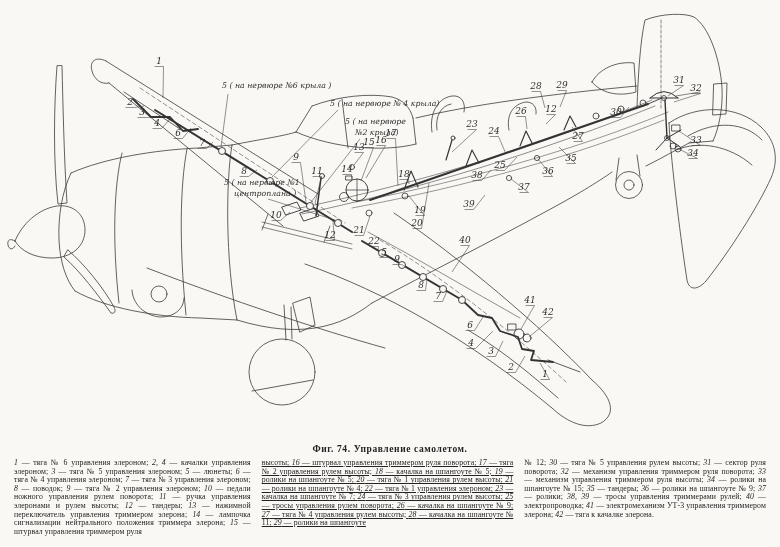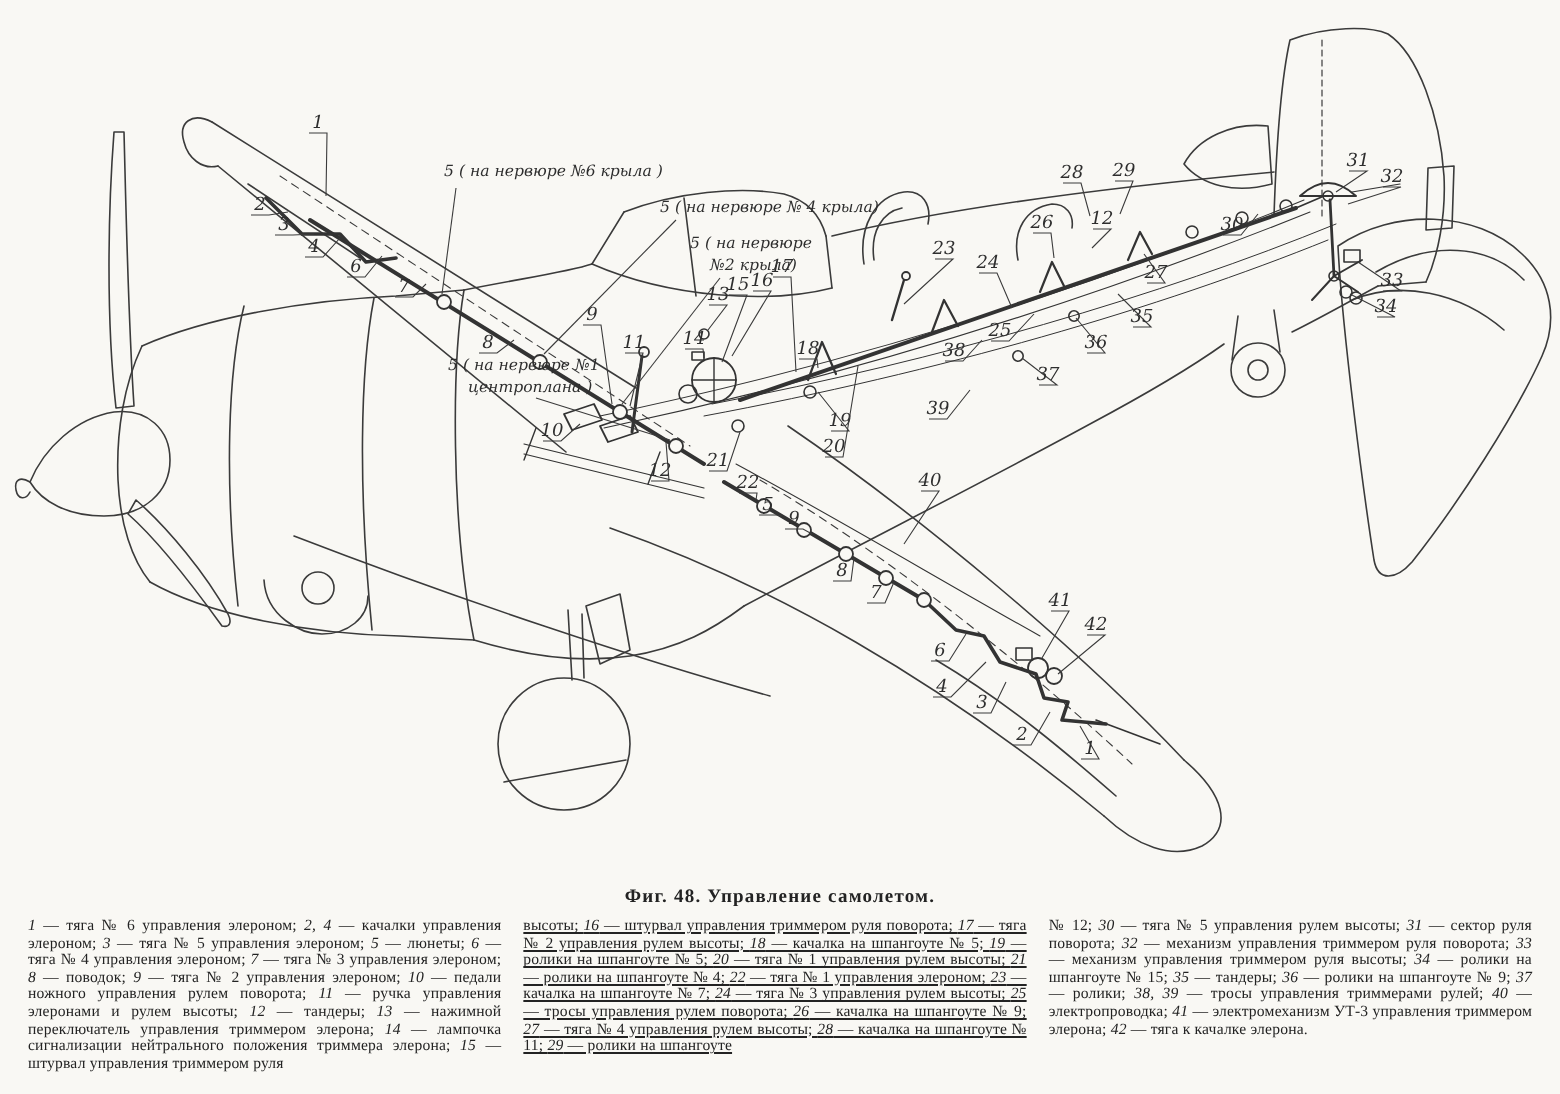--- a/index.html
+++ b/index.html
@@ -278,21 +278,21 @@
         <text x="471" y="346" text-anchor="middle">4</text>
         <path d="M486.5,356.5 L495.5,356.5 L503,341" fill="none" stroke="#3b3b3b" stroke-width="0.55"></path>
         <text x="491" y="354" text-anchor="middle">3</text>
         <path d="M506.5,372.5 L515.5,372.5 L525,356" fill="none" stroke="#3b3b3b" stroke-width="0.55"></path>
         <text x="511" y="370" text-anchor="middle">2</text>
         <path d="M540.5,379.5 L549.5,379.5 L540,363" fill="none" stroke="#3b3b3b" stroke-width="0.55"></path>
         <text x="545" y="377" text-anchor="middle">1</text>
       </g>
   </svg>
 
-  <div class="caption">Фиг. 48. Управление самолетом.</div>
+  <div class="caption">Фиг. 74. Управление самолетом.</div>
 
   <div class="legend">
     <div class="col c1"><i>1</i> — тяга № 6 управления элероном; <i>2, 4</i> — качалки управления элероном; <i>3</i> — тяга № 5 управления элероном; <i>5</i> — люнеты; <i>6</i> — тяга № 4 управления элероном; <i>7</i> — тяга № 3 управления элероном; <i>8</i> — поводок; <i>9</i> — тяга № 2 управления элероном; <i>10</i> — педали ножного управления рулем поворота; <i>11</i> — ручка управления элеронами и рулем высоты; <i>12</i> — тандеры; <i>13</i> — нажимной переключатель управления триммером элерона; <i>14</i> — лампочка сигнализации нейтрального положения триммера элерона; <i>15</i> — штурвал управления триммером руля</div>
     <div class="col c2">высоты; <i>16</i> — штурвал управления триммером руля поворота; <i>17</i> — тяга № 2 управления рулем высоты; <i>18</i> — качалка на шпангоуте № 5; <i>19</i> — ролики на шпангоуте № 5; <i>20</i> — тяга № 1 управления рулем высоты; <i>21</i> — ролики на шпангоуте № 4; <i>22</i> — тяга № 1 управления элероном; <i>23</i> — качалка на шпангоуте № 7; <i>24</i> — тяга № 3 управления рулем высоты; <i>25</i> — тросы управления рулем поворота; <i>26</i> — качалка на шпангоуте № 9; <i>27</i> — тяга № 4 управления рулем высоты; <i>28</i> — качалка на шпангоуте № 11; <i>29</i> — ролики на шпангоуте</div>
     <div class="col c3">№ 12; <i>30</i> — тяга № 5 управления рулем высоты; <i>31</i> — сектор руля поворота; <i>32</i> — механизм управления триммером руля поворота; <i>33</i> — механизм управления триммером руля высоты; <i>34</i> — ролики на шпангоуте № 15; <i>35</i> — тандеры; <i>36</i> — ролики на шпангоуте № 9; <i>37</i> — ролики; <i>38, 39</i> — тросы управления триммерами рулей; <i>40</i> — электропроводка; <i>41</i> — электромеханизм УТ-3 управления триммером элерона; <i>42</i> — тяга к качалке элерона.</div>
   </div>
 
 </div>
 
 </body></html>

